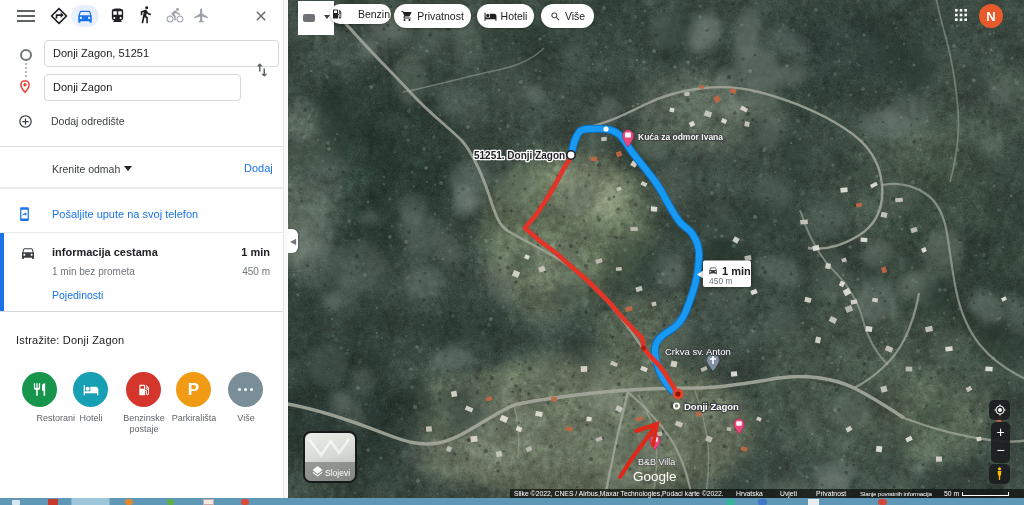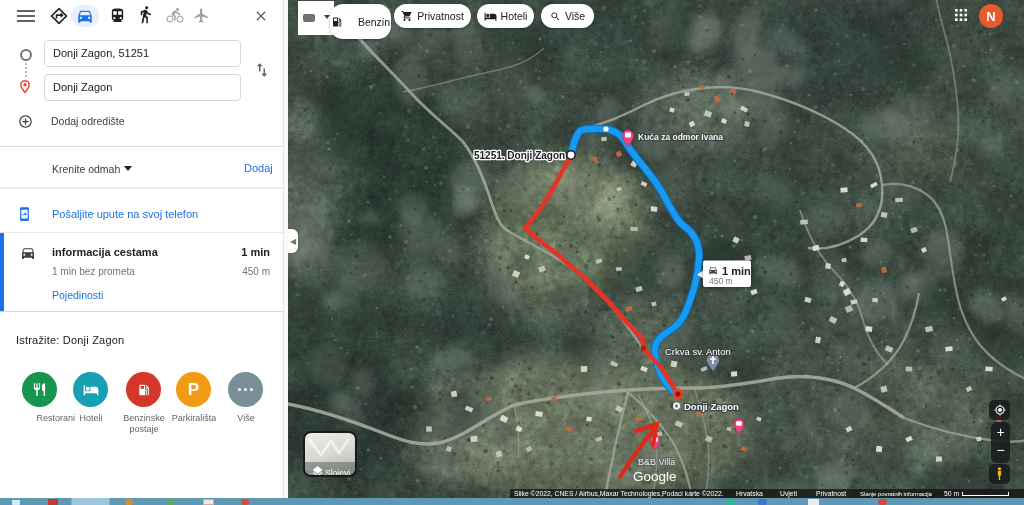--- a/index.html
+++ b/index.html
@@ -2586,21 +2586,21 @@
 <text x="345" y="481" font-size="13.5" fill="#ffffff" font-family="Liberation Sans,sans-serif">Google</text>
 </svg>
 </div>
 
 <div class="abs" style="left:298px;top:1px;width:36px;height:34px;background:#fff"></div>
 
 <div class="abs" style="left:303px;top:14px;width:12px;height:8px;background:#6e7276;border-radius:2px"></div>
 
 <div class="abs" style="left:324px;top:15px;width:0;height:0;border-left:3.5px solid transparent;border-right:3.5px solid transparent;border-top:4.5px solid #3c4043"></div>
 
-<div class="abs" style="left:330px;top:4px;width:61px;height:35px;background:#fff;border-radius:13px;box-shadow:0 1px 3px rgba(0,0,0,0.3);display:flex;align-items:center;justify-content:center;gap:15px">
+<div class="abs" style="left:330px;top:4px;width:61px;height:20px;background:#fff;border-radius:13px;box-shadow:0 1px 3px rgba(0,0,0,0.3);display:flex;align-items:center;justify-content:center;gap:15px">
 <svg width="12" height="12" viewBox="0 0 24 24" fill="#202124">
       <path d="M19.77 7.23l.01-.01-3.72-3.72L15 4.56l2.11 2.11c-.94.36-1.61 1.26-1.61 2.33 0 1.38 1.12 2.5 2.5 2.5.36 0 .69-.08 1-.21v7.21c0 .55-.45 1-1 1s-1-.45-1-1V14c0-1.1-.9-2-2-2h-1V5c0-1.1-.9-2-2-2H6c-1.1 0-2 .9-2 2v16h10v-7.5h1.5v5c0 1.38 1.12 2.5 2.5 2.5s2.5-1.12 2.5-2.5V9c0-.69-.28-1.32-.73-1.77zM12 10H6V5h6v5zm6 0c-.55 0-1-.45-1-1s.45-1 1-1 1 .45 1 1-.45 1-1 1z"></path>
     </svg>
 <span style="font-size:10.5px;color:#202124">Benzin</span>
   </div>
 
 <div class="abs" style="left:394px;top:4px;width:77px;height:24px;background:#fff;border-radius:13px;box-shadow:0 1px 3px rgba(0,0,0,0.3);display:flex;align-items:center;justify-content:center;gap:4px">
 <svg width="12" height="12" viewBox="0 0 24 24" fill="#202124">
       <path d="M7 18c-1.1 0-1.99.9-1.99 2S5.9 22 7 22s2-.9 2-2-.9-2-2-2zM1 2v2h2l3.6 7.59-1.35 2.45c-.16.28-.25.61-.25.96 0 1.1.9 2 2 2h12v-2H7.42c-.14 0-.25-.11-.25-.25l.03-.12.9-1.63h7.45c.75 0 1.41-.41 1.75-1.03l3.58-6.49c.08-.14.12-.31.12-.49 0-.55-.45-1-1-1H5.21l-.94-2H1zm16 16c-1.1 0-1.99.9-1.99 2s.89 2 1.99 2 2-.9 2-2-.9-2-2-2z"></path>
     </svg>
@@ -2632,21 +2632,21 @@
       <rect x="0" y="9.4" width="2.6" height="2.6"></rect>
       <rect x="4.7" y="9.4" width="2.6" height="2.6"></rect>
       <rect x="9.4" y="9.4" width="2.6" height="2.6"></rect>
     </g>
   </svg>
 
 <div class="abs" style="left:979px;top:4px;width:24px;height:24px;border-radius:50%;background:#e85a2b;display:flex;align-items:center;justify-content:center;font-size:13px;font-weight:bold;color:#fff">N</div>
 
 <div class="abs" style="left:288px;top:229px;width:10px;height:24px;background:#fff;border-radius:0 6px 6px 0;box-shadow:1px 0 2px rgba(0,0,0,0.25);display:flex;align-items:center;justify-content:center;color:#70757a;font-size:8px">◀</div>
 
-<div class="abs" style="left:303px;top:431px;width:54px;height:46px;border:2px solid #17191a;border-radius:8px;background:linear-gradient(165deg,#eceee9 0%,#d6d8d2 50%,#adb2a9 100%);box-sizing:border-box;overflow:hidden">
+<div class="abs" style="left:303px;top:431px;width:54px;height:52px;border:2px solid #17191a;border-radius:8px;background:linear-gradient(165deg,#eceee9 0%,#d6d8d2 50%,#adb2a9 100%);box-sizing:border-box;overflow:hidden">
 <svg width="50" height="49" viewBox="0 0 50 49">
       <path d="M4,6 L16,22 26,8 34,20 44,6" stroke="#fff" stroke-width="2.6" fill="none" opacity="0.65"></path>
 <rect x="0" y="29" width="50" height="20" fill="rgba(82,86,82,0.48)"></rect>
 <g transform="translate(6,32) scale(0.55)" fill="#fff">
         <path d="M11.99 18.54l-7.37-5.73L3 14.07l9 7 9-7-1.63-1.27-7.38 5.74zM12 16l7.36-5.73L21 9l-9-7-9 7 1.63 1.27L12 16z"></path>
       </g>
 <text x="20" y="43" font-size="8.5" fill="#fff" font-family="Liberation Sans,sans-serif">Slojevi</text>
     </svg>
 </div>
 
@@ -2720,21 +2720,21 @@
 <div class="abs" style="left:25px;top:63px;width:2px;height:2px;background:#9aa0a6;border-radius:50%"></div>
 <div class="abs" style="left:25px;top:67px;width:2px;height:2px;background:#9aa0a6;border-radius:50%"></div>
 <div class="abs" style="left:25px;top:71px;width:2px;height:2px;background:#9aa0a6;border-radius:50%"></div>
 <div class="abs" style="left:25px;top:75px;width:2px;height:2px;background:#9aa0a6;border-radius:50%"></div>
 
 <svg class="abs" style="left:18px;top:79px" width="14" height="15" viewBox="0 0 24 24">
       <path d="M12 2C8.13 2 5 5.13 5 9c0 5.25 7 13 7 13s7-7.75 7-13c0-3.87-3.13-7-7-7z" fill="none" stroke="#ea4335" stroke-width="2.6"></path>
       <circle cx="12" cy="9" r="2.8" fill="#ea4335"></circle>
     </svg>
 
-<div class="abs" style="left:44px;top:40px;width:197px;height:27px;border:1px solid #d5d8dc;border-radius:4px;box-sizing:border-box;font-size:11px;color:#202124;line-height:25px;padding-left:8px">Donji Zagon, 51251</div>
+<div class="abs" style="left:44px;top:40px;width:235px;height:27px;border:1px solid #d5d8dc;border-radius:4px;box-sizing:border-box;font-size:11px;color:#202124;line-height:25px;padding-left:8px">Donji Zagon, 51251</div>
 
 <div class="abs" style="left:44px;top:74px;width:197px;height:27px;border:1px solid #d5d8dc;border-radius:4px;box-sizing:border-box;font-size:11px;color:#202124;line-height:25px;padding-left:8px">Donji Zagon</div>
 
 <svg class="abs" style="left:253px;top:61px" width="18" height="18" viewBox="0 0 24 24" fill="#5f6368">
       <path d="M16 17.01V10h-2v7.01h-3L15 21l4-3.99h-3zM9 3L5 6.99h3V14h2V6.99h3L9 3z"></path>
     </svg>
 
 <svg class="abs" style="left:18px;top:114px" width="15" height="15" viewBox="0 0 24 24" fill="#3c4043">
       <path d="M13 7h-2v4H7v2h4v4h2v-4h4v-2h-4V7zm-1-5C6.48 2 2 6.48 2 12s4.48 10 10 10 10-4.48 10-10S17.52 2 12 2zm0 18c-4.41 0-8-3.59-8-8s3.59-8 8-8 8 3.59 8 8-3.59 8-8 8z"></path>
     </svg>

